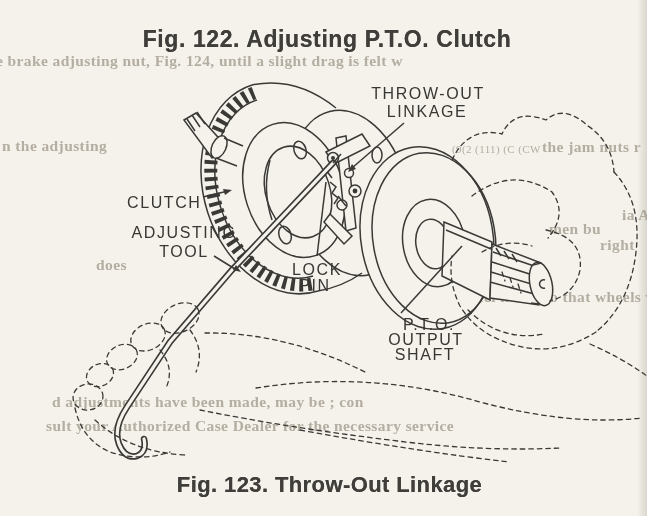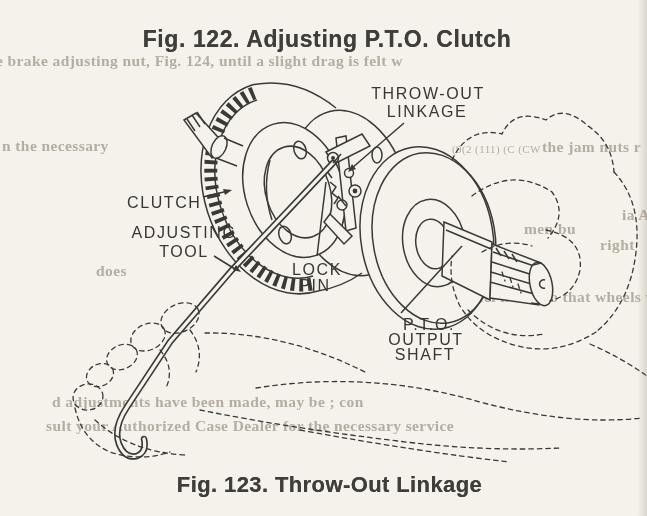--- a/index.html
+++ b/index.html
@@ -34,28 +34,28 @@
     font-family:"Liberation Sans",sans-serif;font-size:16px;fill:#383734;
     letter-spacing:1.6px;font-weight:500;
   }
 </style>
 </head>
 <body>
 
 <div class="page">
 
   <span class="bleed" style="left:-4px;top:52px;">e brake adjusting nut, Fig. 124, until a slight drag is felt w</span>
-  <span class="bleed" style="left:2px;top:137px;">n the necessary</span>
+  <span class="bleed" style="left:2px;top:137px;">n the adjusting</span>
   <span class="bleed" style="left:542px;top:138px;">the jam nuts r</span>
   <span class="bleed small" style="left:452px;top:143px;">(9(2 (111) (C (CW</span>
   <span class="bleed" style="left:368px;top:177px;">p the</span>
   <span class="bleed" style="left:366px;top:209px;">hub A</span>
-  <span class="bleed" style="left:524px;top:220px;">men bu</span>
+  <span class="bleed" style="left:549px;top:220px;">men bu</span>
   <span class="bleed" style="left:622px;top:206px;">ia A</span>
-  <span class="bleed" style="left:96px;top:256px;margin-top:6px;">does</span>
+  <span class="bleed" style="left:96px;top:256px;">does</span>
   <span class="bleed" style="left:366px;top:258px;">not ha</span>
   <span class="bleed" style="left:600px;top:236px;">right</span>
   <span class="bleed" style="left:430px;top:288px;">the wheel  n feet so that  wheels wil</span>
   <span class="bleed" style="left:52px;top:393px;">d adjustments have been made,    may be     ; con</span>
   <span class="bleed" style="left:46px;top:417px;">sult your Authorized Case Dealer for the necessary service</span>
 
   <div class="fig-title">Fig. 122. Adjusting P.T.O. Clutch</div>
 
   <svg width="647" height="516" viewBox="0 0 647 516">
 

